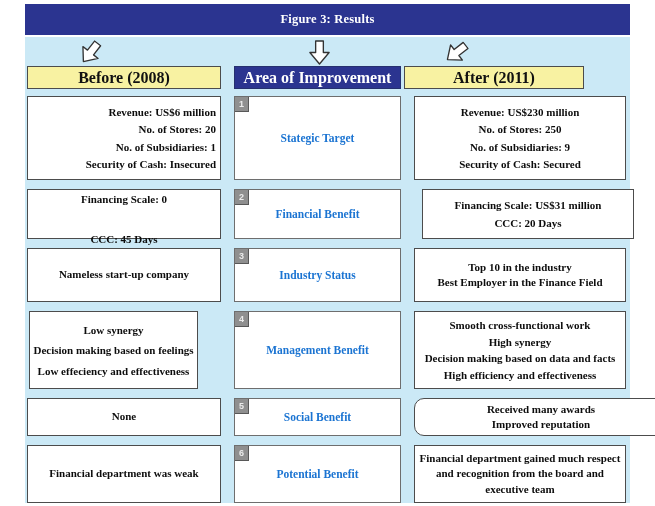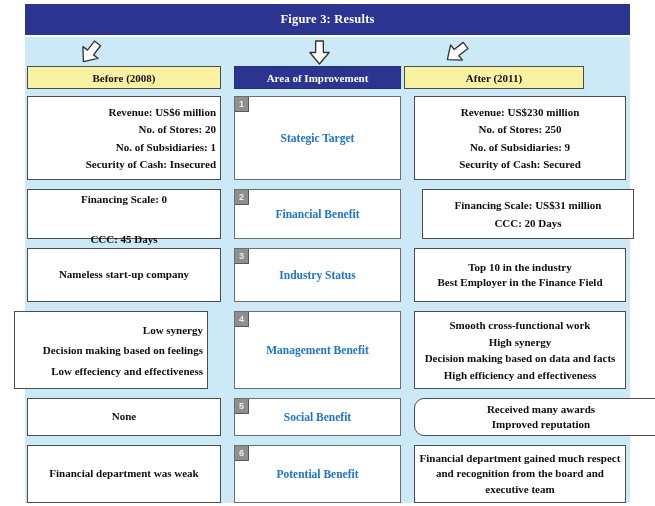--- a/index.html
+++ b/index.html
@@ -11,21 +11,21 @@
     font-size:12.5px;letter-spacing:.2px;}
 
   .panel{position:absolute;left:25px;top:37px;width:605px;height:466px;background:var(--lightblue);}
 
   .arrow{position:absolute;top:40px;width:25px;height:25px;}
   #arrow-left{left:78px;transform:rotate(38deg);}
   #arrow-mid{left:307px;}
   #arrow-right{left:444px;transform:rotate(52deg);}
 
   .hdr{position:absolute;top:66px;height:23px;box-sizing:border-box;border:1px solid #4c4c4c;
-    display:flex;align-items:center;justify-content:center;font-size:11px;color:#111;}
+    display:flex;align-items:center;justify-content:center;font-size:16px;color:#111;}
   .hdr-before{left:27px;width:194px;background:var(--yellow);}
   .hdr-area{left:234px;width:167px;background:var(--navy);color:#ffffff;border-color:#26306f;}
   .hdr-after{left:404px;width:180px;background:var(--yellow);}
 
   .crow{position:absolute;left:0;width:655px;}
   .box{position:absolute;top:0;height:100%;box-sizing:border-box;background:#ffffff;border:1px solid #4c4c4c;}
   .cell{display:flex;flex-direction:column;align-items:center;padding:3px 4px;
     font-size:11px;color:#0d0d0d;text-align:center;}
   .cell.spread{justify-content:space-evenly;}
   .cell.tight{justify-content:center;}
@@ -111,21 +111,21 @@
         <div class="box area-box" style="left: 234px; width: 167px;">
           <div class="badge">3</div>
           <div class="area-label">Industry Status</div>
         </div>
         <div class="box cell tight" style="left: 414px; width: 212px;">
           <div class="line">Top 10 in the industry</div>
           <div class="line">Best Employer in the Finance Field</div>
         </div>
       </div>
       <div class="crow" style="top: 311px; height: 78px;">
-        <div class="box cell spread" style="left: 14px; width: 194px; align-items: flex-end;">
+        <div class="box cell spread" style="left: 29px; width: 169px;">
           <div class="line">Low synergy</div>
           <div class="line">Decision making based on feelings</div>
           <div class="line">Low effeciency and effectiveness</div>
         </div>
         <div class="box area-box" style="left: 234px; width: 167px;">
           <div class="badge">4</div>
           <div class="area-label">Management Benefit</div>
         </div>
         <div class="box cell spread" style="left: 414px; width: 212px;">
           <div class="line">Smooth cross-functional work</div>

